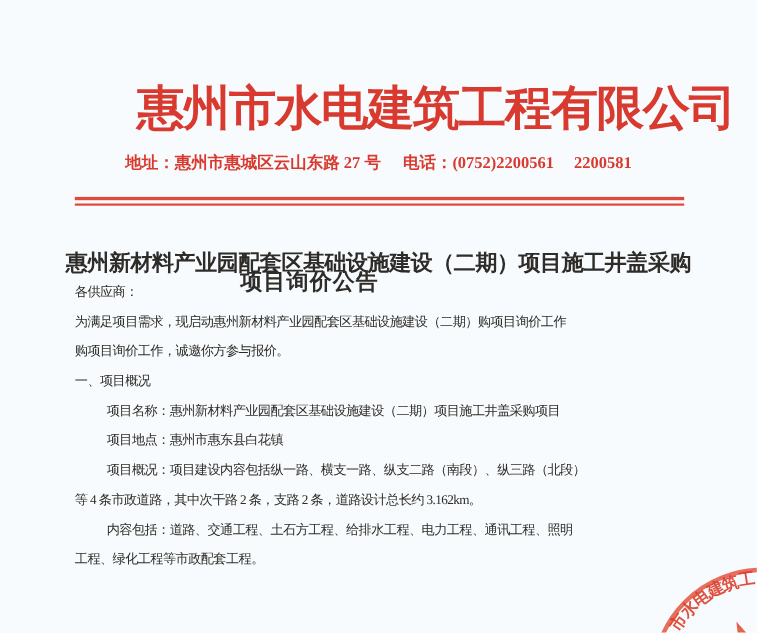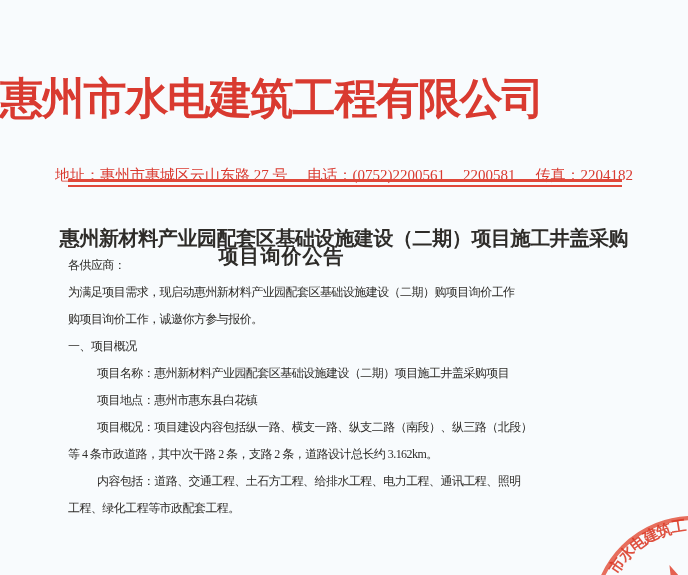--- a/index.html
+++ b/index.html
@@ -8,30 +8,30 @@
     position: relative;
     overflow: hidden;
     background: var(--paper, #f8fbfd);
     font-family: "Liberation Serif", "DejaVu Serif", serif;
   }
   .page { position: absolute; inset: 0; }
 
   
   .company-name {
     position: absolute; top: 70px; left: 0; width: 668px;
-    text-align: left;
+    text-align: right;
     font-size: 43px; font-weight: bold;
     letter-spacing: -1.2px;
     color: var(--brand-red, #d93a30);
     white-space: nowrap;
   }
   .contact-line {
-    position: absolute; top: 166px; left: 40px; width: 608px;
+    position: absolute; top: 139px; left: 40px; width: 608px;
     display: flex; justify-content: center; align-items: baseline;
-    font-size: 15px; font-weight: normal;
+    font-size: 15px; font-weight: bold;
     color: var(--brand-red, #cf382e);
     white-space: nowrap;
   }
   .contact-line .sep-gap { margin-left: 20px; text-align: right; }
   .contact-line .num-gap { margin-left: 18px; }
 
   .rule-thick {
     position: absolute; top: 179px; left: 68px; width: 554px; height: 3px;
     background: var(--rule-red, #e0483a);
   }
@@ -95,21 +95,20 @@
 <body>
 
 <div class="page">
 
   <div class="company-name">惠州市水电建筑工程有限公司</div>
 
   <div class="contact-line">
     <span>地址：惠州市惠城区云山东路 27 号</span>
     <span class="sep-gap">电话：(0752)2200561</span>
     <span class="num-gap">2200581</span>
-    <span class="sep-gap">传真：2204182</span>
   </div>
 
   <div class="rule-thick"></div>
   <div class="rule-thin"></div>
 
   <div class="doc-title">惠州新材料产业园配套区基础设施建设（二期）项目施工井盖采购</div>
 
   <div class="doc-subtitle">项目询价公告</div>
 
   <div class="body-text" id="body-lines">

